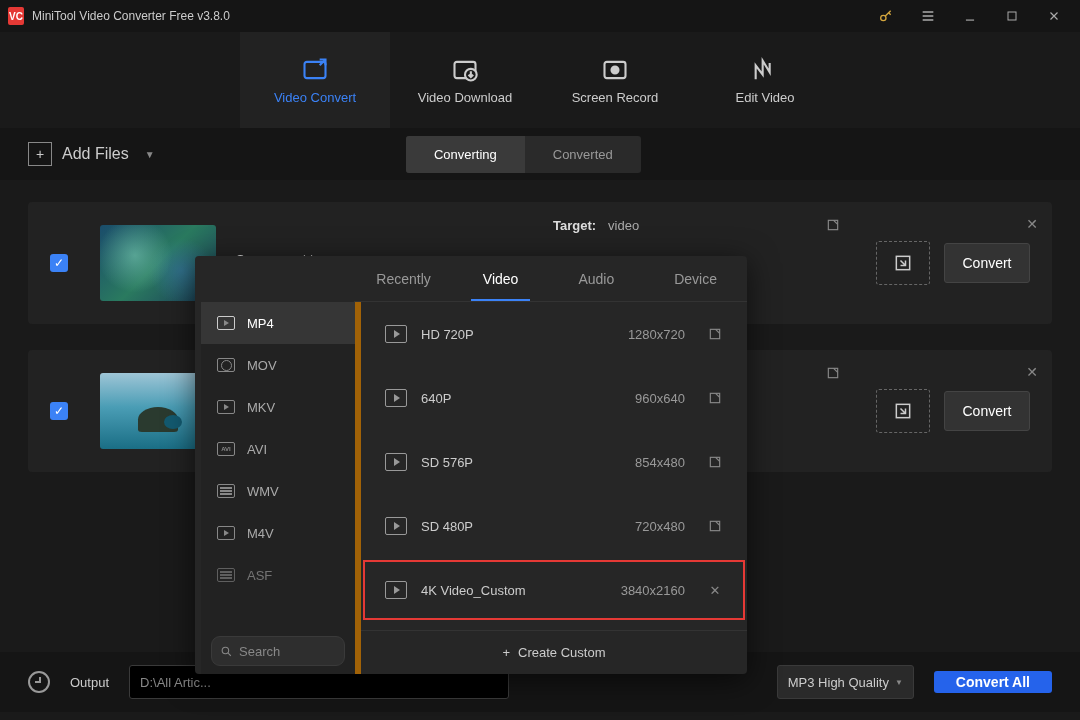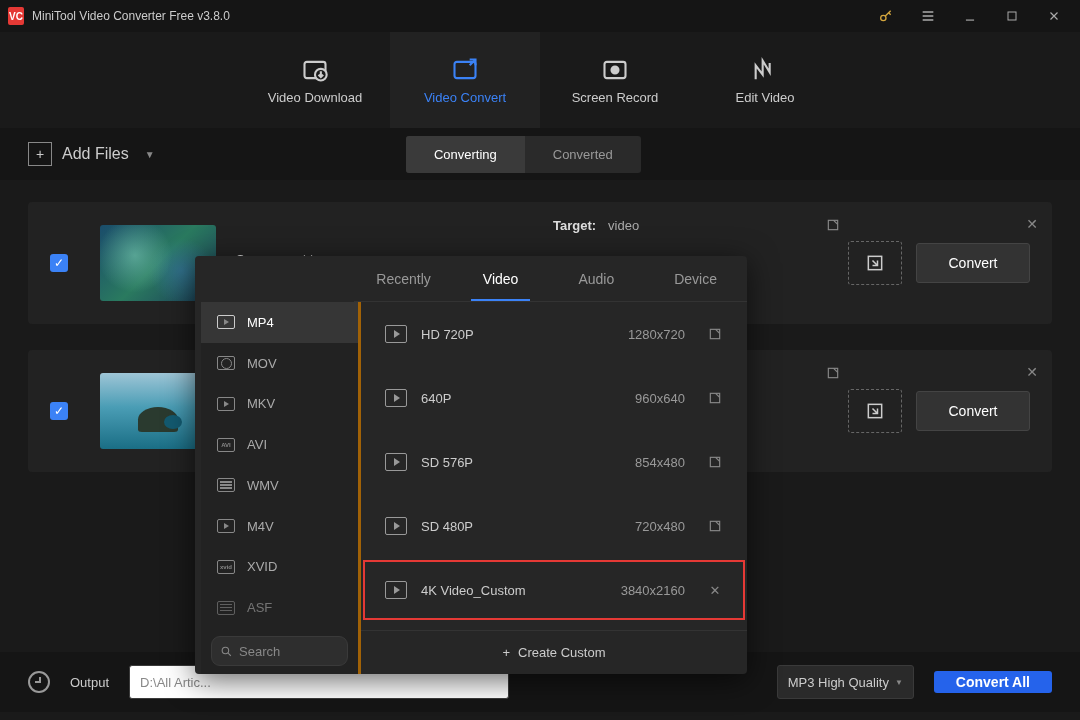--- a/index.html
+++ b/index.html
@@ -44,46 +44,46 @@
 .thumb.game{background:linear-gradient(135deg,#1a4c6b 0%,#2a7a5f 50%,#1a3a5a 100%);}
 .thumb.game::before{content:"";position:absolute;inset:0;background:radial-gradient(circle at 30% 40%,rgba(120,200,180,.6) 0,transparent 40%),radial-gradient(circle at 70% 60%,rgba(60,120,180,.5) 0,transparent 35%);}
 .thumb.sea{background:linear-gradient(180deg,#9ec5d6 0%,#4a9db5 45%,#1a6e85 100%);}
 .thumb.sea::before{content:"";position:absolute;left:50%;top:45%;width:40px;height:25px;background:#2a3a2f;border-radius:50% 50% 10% 10%;transform:translateX(-50%);}
 .thumb.sea::after{content:"";position:absolute;left:55%;top:55%;width:18px;height:14px;background:#135a70;border-radius:50%;}
 .file-info{margin-left:20px;flex:1;}
 .info-row{display:flex;align-items:center;font-size:13px;color:#aaa;margin-bottom:8px;gap:8px;}
 .info-row b{color:#ddd;font-weight:600;margin-right:4px;text-align:right;}
 .target-box{width:54px;height:44px;border:1px dashed #666;border-radius:3px;margin-right:14px;display:flex;align-items:center;justify-content:center;}
 .target-box svg{width:20px;height:20px;stroke:#ccc;}
-.convert-btn{width:114px;height:40px;background:#333;border:1px solid #444;color:#fff;font-size:14px;border-radius:3px;cursor:pointer;}
+.convert-btn{width:86px;height:40px;background:#333;border:1px solid #444;color:#fff;font-size:14px;border-radius:3px;cursor:pointer;}
 .close-card{position:absolute;top:14px;right:14px;color:#888;font-size:14px;cursor:pointer;}
 .editicon-card{position:absolute;top:14px;right:270px;color:#888;font-size:13px;cursor:pointer;}
 .editicon-card svg{width:14px;height:14px;stroke:#888;}
 
 .footer{position:absolute;bottom:8px;left:0;right:0;height:60px;background:#151515;display:flex;align-items:center;padding:0 28px;gap:20px;}
 .clock{width:22px;height:22px;border:2px solid #999;border-radius:50%;position:relative;}
 .clock::after,.clock::before{content:"";position:absolute;background:#999;left:48%;top:50%;transform-origin:top;}
 .clock::before{width:2px;height:6px;transform:rotate(0deg);top:20%;left:48%;}
 .clock::after{width:2px;height:5px;transform:rotate(90deg);}
 .footer-label{font-size:13px;color:#ccc;}
-.output-path{flex:0 0 380px;height:34px;background:#ffffff;border:1px solid #3a3a3a;border-radius:3px;padding:0 10px;display:flex;align-items:center;color:#888;font-size:13px;overflow:hidden;}
+.output-path{flex:0 0 380px;height:34px;background:#000000;border:1px solid #3a3a3a;border-radius:3px;padding:0 10px;display:flex;align-items:center;color:#888;font-size:13px;overflow:hidden;}
 .spacer{flex:1;}
 .footer-text{font-size:13px;color:#888;}
 .quality-sel{height:34px;background:#2a2a2a;border:1px solid #3a3a3a;border-radius:3px;padding:0 10px;display:flex;align-items:center;gap:6px;color:#ccc;font-size:13px;min-width:130px;}
 .quality-sel .chev{font-size:8px;color:#888;}
 .convert-all{height:22px;padding:0 22px;background:#2563eb;color:#fff;border:none;border-radius:3px;font-size:14px;font-weight:600;cursor:pointer;}
 
 .popup{position:absolute;left:195px;top:256px;width:552px;height:418px;background:#262626;border-radius:4px;box-shadow:0 6px 30px rgba(0,0,0,.6);z-index:50;display:flex;flex-direction:column;overflow:hidden;align-items:flex-end;}
 .popup-tabs{display:flex;height:46px;border-bottom:1px solid #333;}
 .popup-tab{flex:0 0 auto;padding:0 30px;display:flex;align-items:center;font-size:14px;color:#999;cursor:pointer;}
 .popup-tab.recently{padding:0 22px;}
 .popup-tab.active{color:#fff;position:relative;}
 .popup-tab.active::after{content:"";position:absolute;bottom:0;left:18px;right:18px;height:2px;background:var(--accent);}
 .popup-body{flex:1;display:flex;overflow:hidden;}
-.fmt-list{width:160px;background:#222;overflow-y:hidden;border-right:3px solid #a16207;display:flex;flex-direction:column;}
+.fmt-list{width:160px;background:#222;overflow-y:hidden;border-right:6px solid #a16207;display:flex;flex-direction:column;}
 .fmt-item{height:42px;display:flex;align-items:center;gap:12px;padding:0 16px;color:#aaa;font-size:13px;cursor:pointer;}
 .fmt-item.active{background:#363636;color:#fff;}
 .fmt-item .ficon{width:18px;height:14px;border:1.5px solid #888;border-radius:2px;display:flex;align-items:center;justify-content:center;font-size:8px;position:relative;}
 .fmt-item.active .ficon{border-color:#ccc;}
 .ficon.play::after{content:"";border-left:5px solid #888;border-top:3px solid transparent;border-bottom:3px solid transparent;margin-left:1px;}
 .ficon.circ::after{content:"";width:9px;height:9px;border:1.5px solid #888;border-radius:50%;}
 .ficon.bars::before{content:"";position:absolute;left:2px;right:2px;top:2px;height:1.5px;background:#888;box-shadow:0 3px 0 #888,0 6px 0 #888;}
 .ficon.avi{font-size:6px;font-weight:bold;color:#888;letter-spacing:0;}
 .search-row{margin-top:auto;padding:8px 10px;}
 .search-box{height:30px;background:#2e2e2e;border:1px solid #3a3a3a;border-radius:9px;display:flex;align-items:center;gap:6px;padding:0 8px;color:#888;font-size:13px;}
@@ -128,40 +128,40 @@
     </div>
     <div class="win-btn">
       <svg width="14" height="14" viewBox="0 0 24 24" stroke="currentColor" stroke-width="2">
           <path d="M6 6l12 12M18 6L6 18"></path>
         </svg>
     </div>
   </div>
 </div>
 
 <div class="main-tabs">
-  <div class="main-tab">
-    <svg class="ico" width="28" height="28" viewBox="0 0 24 24" stroke="currentColor" stroke-width="1.8">
-        <rect x="3" y="5" width="18" height="14" rx="2"></rect>
-        <circle cx="17" cy="16" r="5" fill="#1a1a1a"></circle>
-        <path d="M17 13v5m-2-2l2 2 2-2"></path>
-      </svg>
-    <span>Video Download</span>
-  </div>
   <div class="main-tab active">
     <svg class="ico" width="28" height="28" viewBox="0 0 24 24" stroke="currentColor" stroke-width="1.8">
         <rect x="3" y="5" width="18" height="14" rx="2"></rect>
         <path d="M8 3v-0 M14 3l4 4 M20 7l-4 4" stroke="none"></path>
         <path d="M16 3h5v5"></path>
         <path d="M21 3l-5 5"></path>
       </svg>
     <span>Video Convert</span>
   </div>
   <div class="main-tab">
     <svg class="ico" width="28" height="28" viewBox="0 0 24 24" stroke="currentColor" stroke-width="1.8">
         <rect x="3" y="5" width="18" height="14" rx="2"></rect>
+        <circle cx="17" cy="16" r="5" fill="#1a1a1a"></circle>
+        <path d="M17 13v5m-2-2l2 2 2-2"></path>
+      </svg>
+    <span>Video Download</span>
+  </div>
+  <div class="main-tab">
+    <svg class="ico" width="28" height="28" viewBox="0 0 24 24" stroke="currentColor" stroke-width="1.8">
+        <rect x="3" y="5" width="18" height="14" rx="2"></rect>
         <circle cx="12" cy="12" r="3" fill="currentColor"></circle>
       </svg>
     <span>Screen Record</span>
   </div>
   <div class="main-tab">
     <svg class="ico" width="28" height="28" viewBox="0 0 24 24" stroke="currentColor" stroke-width="1.8">
         <path d="M4 20V8l6 8V4l6 10V6"></path>
       </svg>
     <span>Edit Video</span>
   </div>
@@ -273,24 +273,20 @@
           <span>AVI</span>
         </div>
       <div class="fmt-item">
           <span class="ficon bars"></span>
           <span>WMV</span>
         </div>
       <div class="fmt-item">
           <span class="ficon play"></span>
           <span>M4V</span>
         </div>
-      <div class="fmt-item">
-          <span class="ficon avi">xvid</span>
-          <span>XVID</span>
-        </div>
       <div class="fmt-item" style="opacity:.6">
           <span class="ficon bars"></span>
           <span>ASF</span>
         </div>
       <div class="search-row">
         <div class="search-box">
           <svg width="13" height="13" viewBox="0 0 24 24" stroke="#888" stroke-width="2">
               <circle cx="10" cy="10" r="6"></circle>
               <path d="M15 15l5 5"></path>
             </svg>

